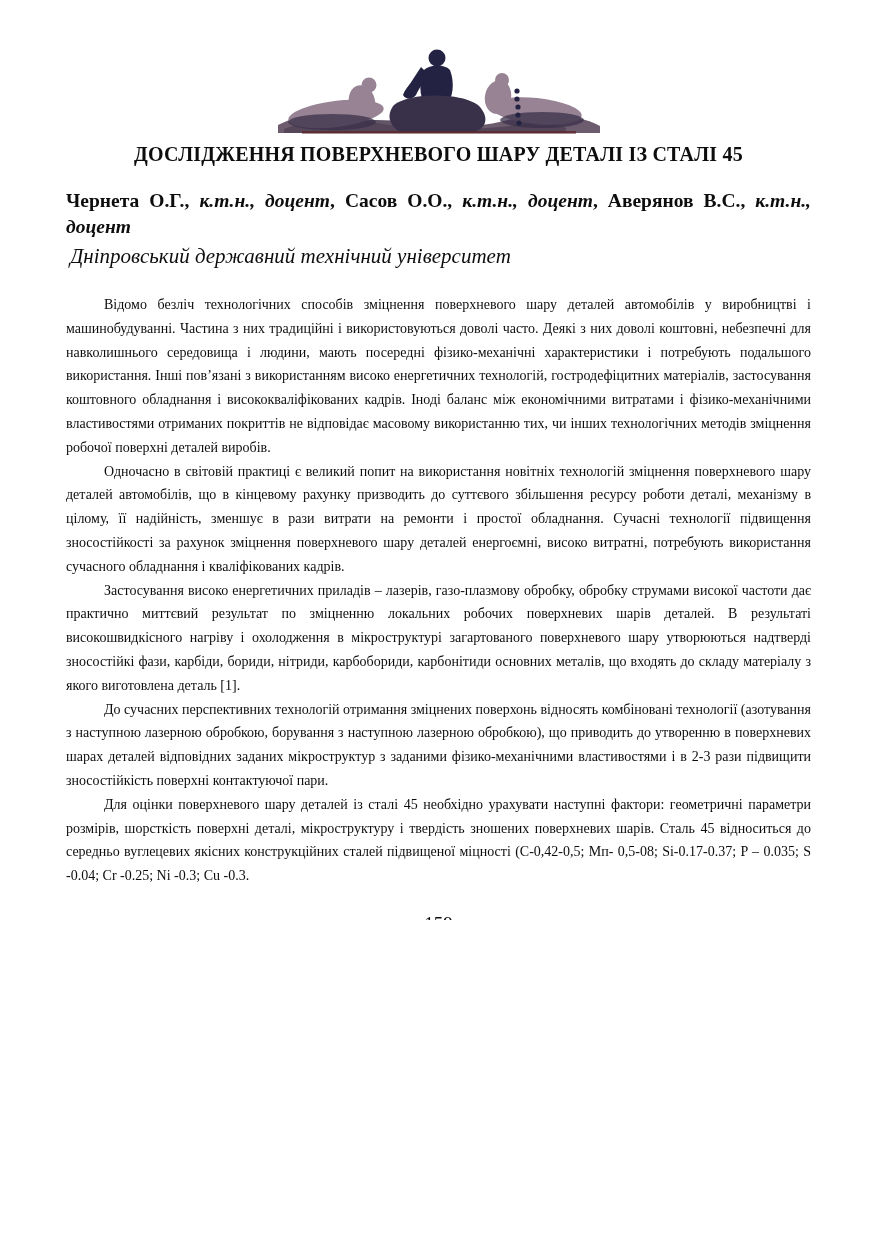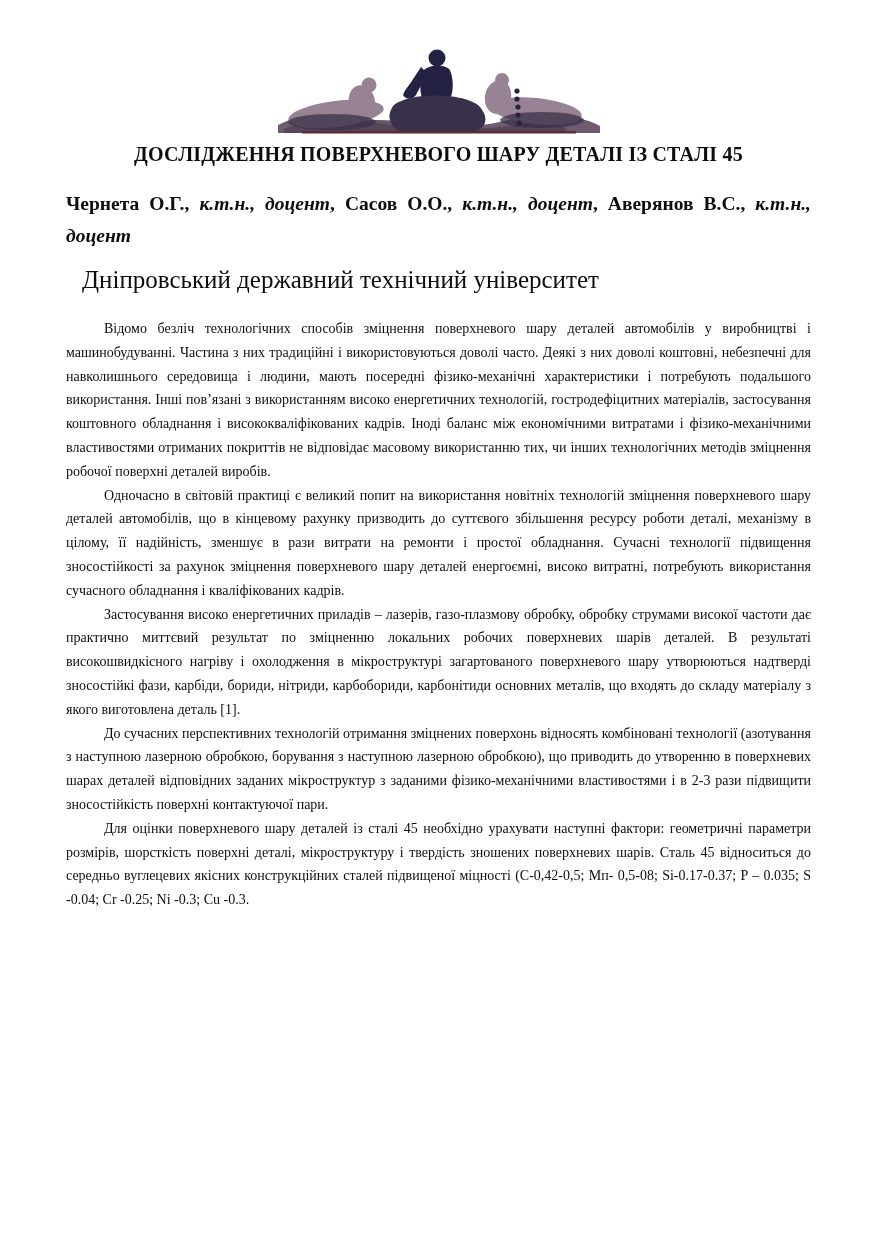--- a/index.html
+++ b/index.html
@@ -27,28 +27,29 @@
     line-height: 25px;
     text-align: center;
     letter-spacing: 0.2px;
   }
   .doc-title span { display: block; }
 
   .authors {
     margin: 21px 0 0 0;
     font-size: 19.5px;
     font-weight: bold;
-    line-height: 32px;
+    line-height: 26px;
     text-align: justify;
   }
   .seg-degree { font-style: italic; }
 
   .affiliation {
-    margin: 16px;
-    font-size: 25px;
+    margin: 4px;
+    font-size: 21px;
+    font-style: italic;
     font-weight: normal;
     line-height: 24px;
   }
 
   .bodytext { margin-top: 25px; }
   .bodytext p {
     margin: 0;
     font-size: 14px;
     line-height: 23.8px;
     text-align: justify;

